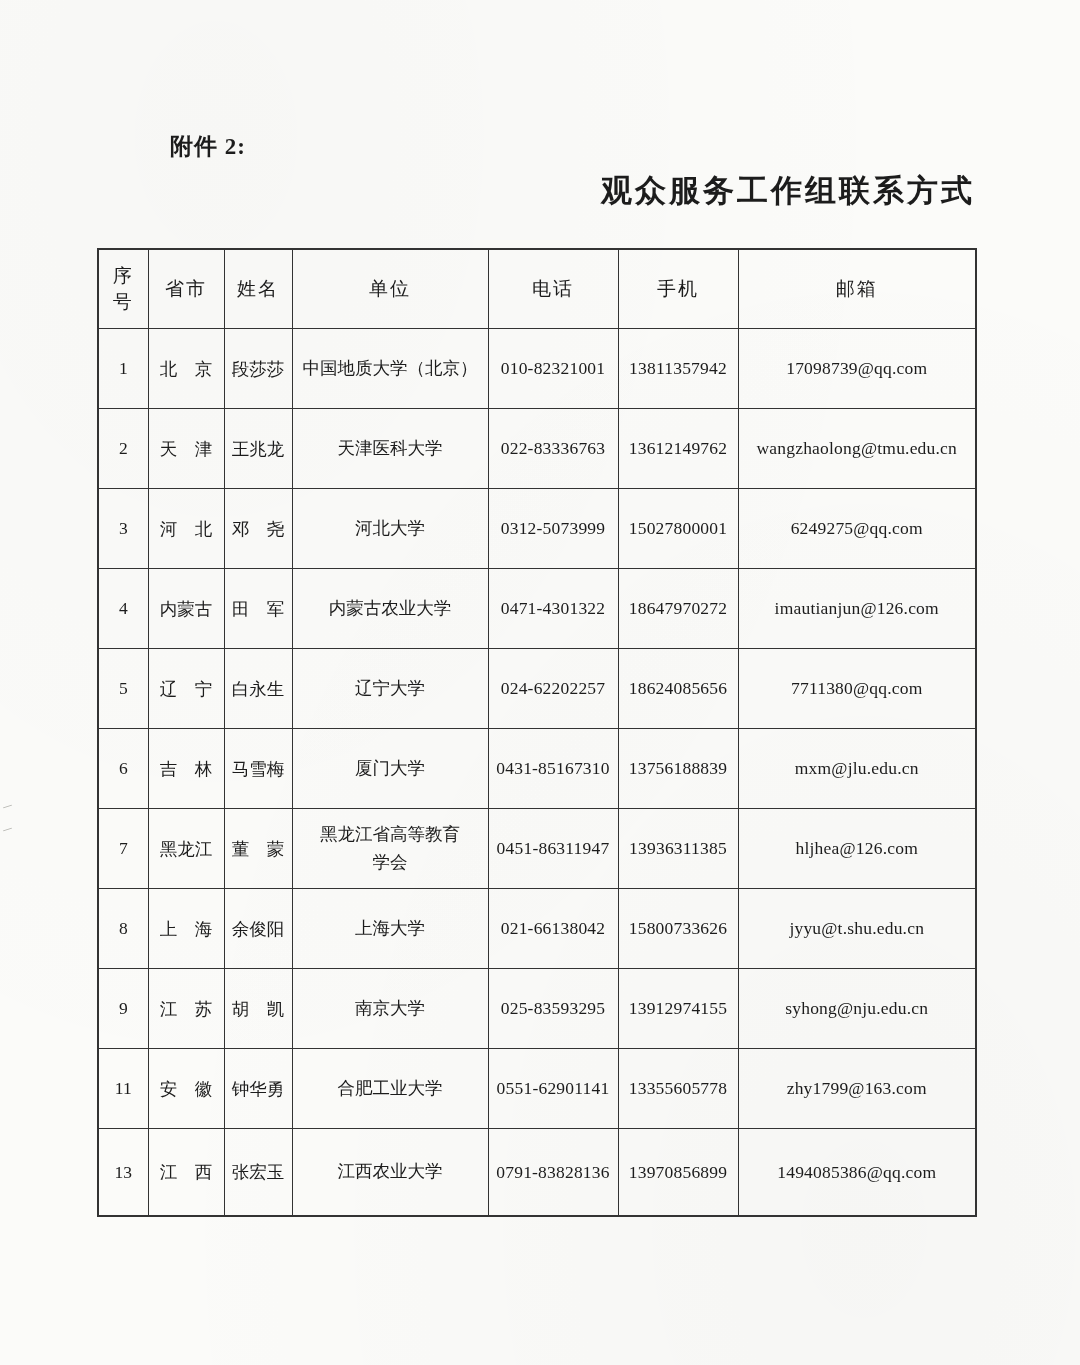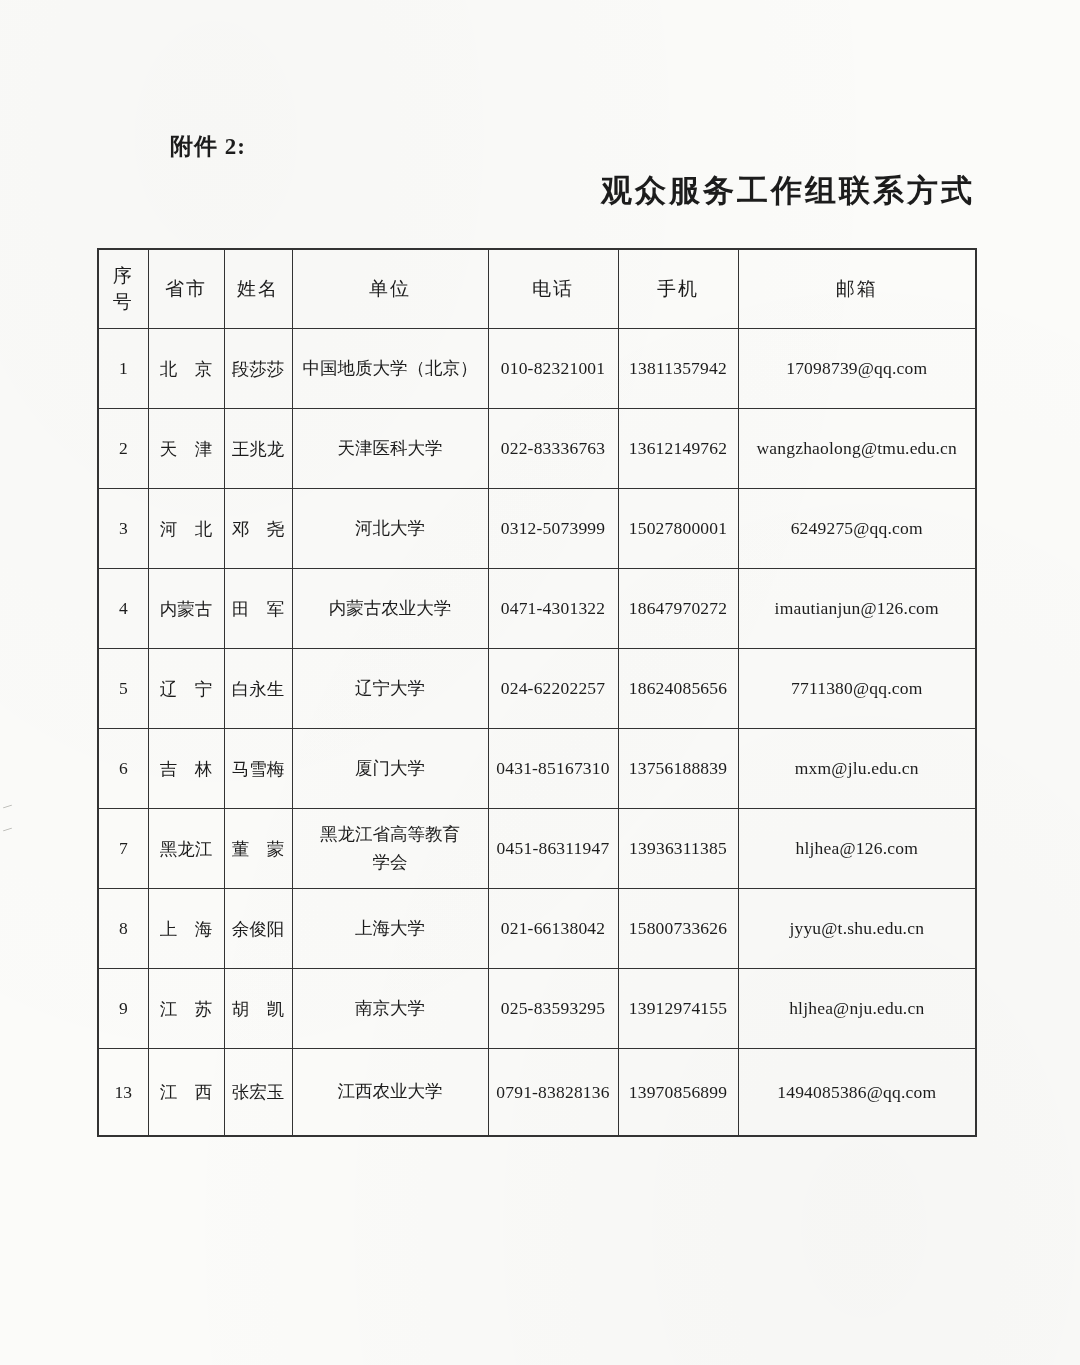--- a/index.html
+++ b/index.html
@@ -212,21 +212,30 @@
           <td class="col-mobile">15800733626</td>
           <td class="col-email">jyyu@t.shu.edu.cn</td>
         </tr>
         <tr>
           <td class="col-no">9</td>
           <td class="col-province">江　苏</td>
           <td class="col-name">胡　凯</td>
           <td class="col-unit">南京大学</td>
           <td class="col-phone">025-83593295</td>
           <td class="col-mobile">13912974155</td>
-          <td class="col-email">hljhea@nju.edu.cn</td>
+          <td class="col-email">syhong@nju.edu.cn</td>
+        </tr>
+        <tr>
+          <td class="col-no">11</td>
+          <td class="col-province">安　徽</td>
+          <td class="col-name">钟华勇</td>
+          <td class="col-unit">合肥工业大学</td>
+          <td class="col-phone">0551-62901141</td>
+          <td class="col-mobile">13355605778</td>
+          <td class="col-email">zhy1799@163.com</td>
         </tr>
         <tr>
           <td class="col-no">13</td>
           <td class="col-province">江　西</td>
           <td class="col-name">张宏玉</td>
           <td class="col-unit">江西农业大学</td>
           <td class="col-phone">0791-83828136</td>
           <td class="col-mobile">13970856899</td>
           <td class="col-email">1494085386@qq.com</td>
         </tr>

